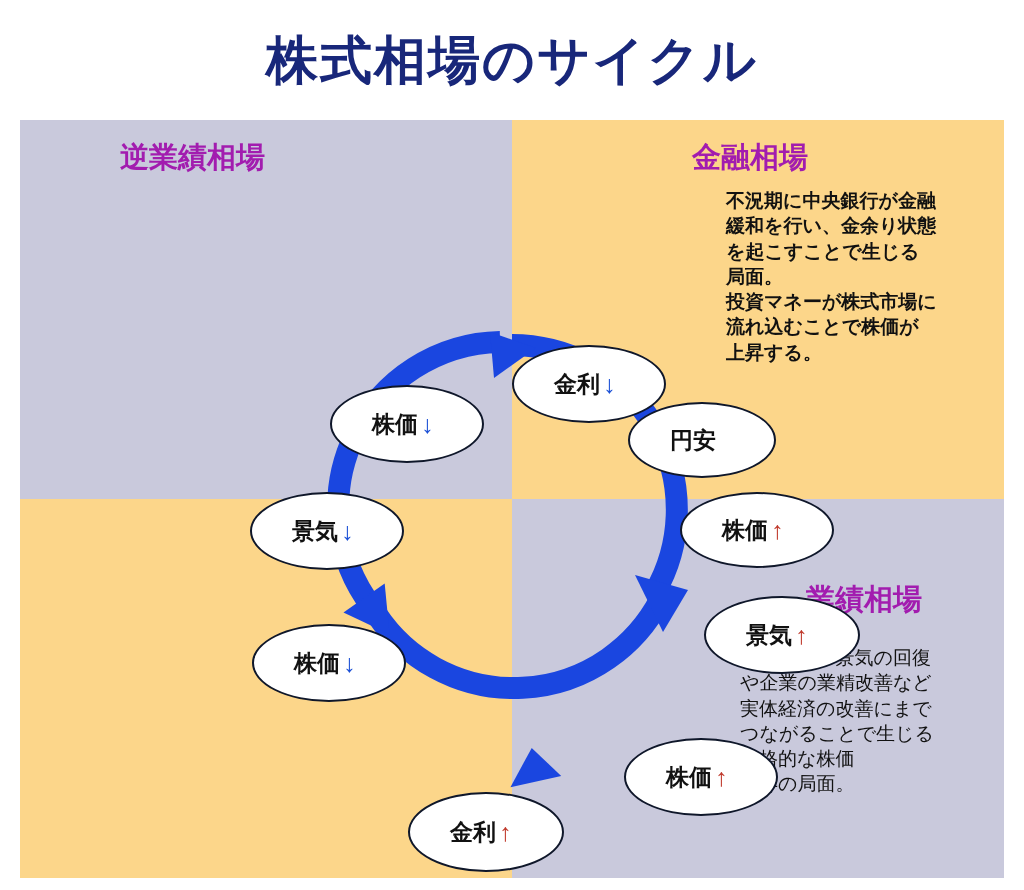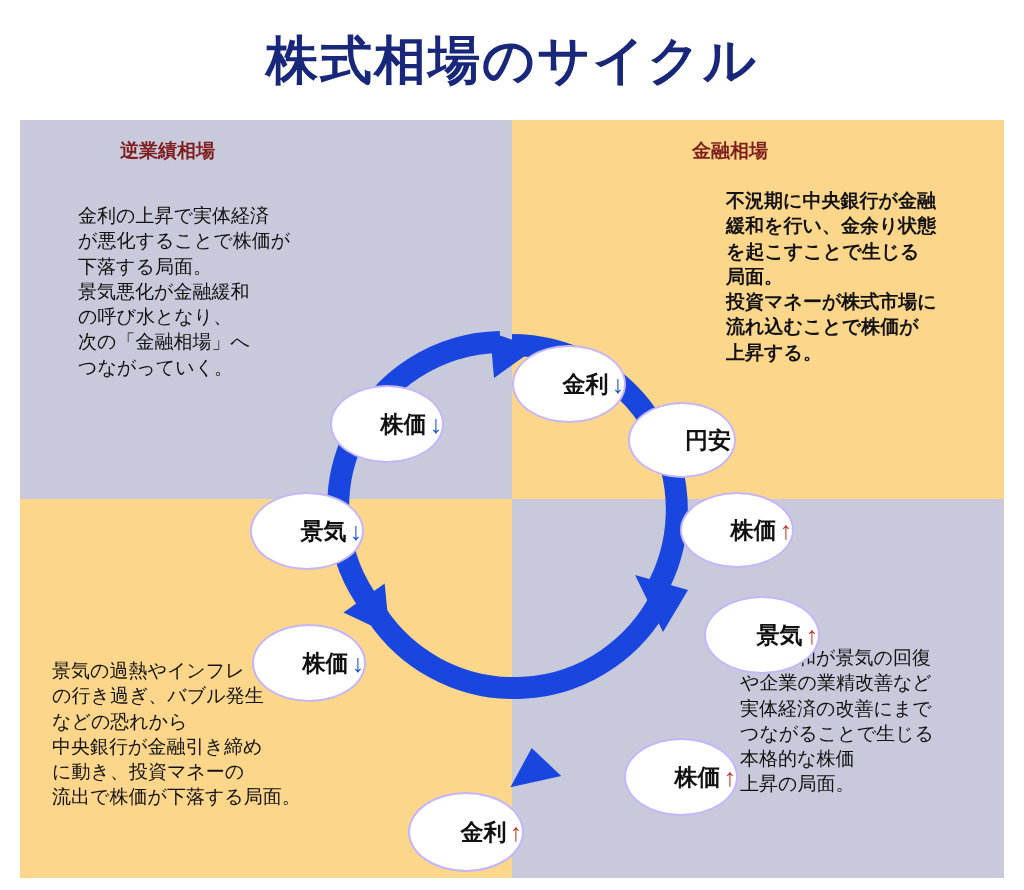--- a/index.html
+++ b/index.html
@@ -39,23 +39,23 @@
     height: 379px;
     box-sizing: border-box;
   }
   .q-tl { left: 0;   top: 0;   background: #c9c9dc; }
   .q-tr { left: 492px; top: 0; background: #fcd68a; }
   .q-bl { left: 0;   top: 379px; background: #fcd68a; }
   .q-br { left: 492px; top: 379px; background: #c9c9dc; }
 
   .q-title {
     position: absolute;
-    font-size: 19px;
-    font-weight: bold;
-    color: #7f1d1d;
+    font-size: 29px;
+    font-weight: bold;
+    color: #a21caf;
     white-space: nowrap;
   }
   .q-body {
     position: absolute;
     font-size: 19px;
     line-height: 1.33;
     color: #111111;
     white-space: pre-line;
   }
 
@@ -76,30 +76,31 @@
     top: 0;
     width: 984px;
     height: 758px;
     pointer-events: none;
   }
 
   
   .bubble {
     position: absolute;
     background: #ffffff;
-    border: 2px solid #c4b5fd;
+    border: 2px solid #0f172a;
     border-radius: 50%;
     display: flex;
     align-items: center;
-    justify-content: flex-end;
+    justify-content: flex-start;
     font-size: 23px;
     font-weight: bold;
     color: #111111;
     white-space: nowrap;
     z-index: 5;
+    padding-left: 40px;
   }
   .bubble .lbl { display: inline-block; }
   .bubble .arw {
     display: inline-block;
     margin-left: 3px;
     font-size: 25px;
     font-weight: bold;
   }
   .arw.up { color: #c0392b; }
   .arw.down { color: #1a4fd6; }
@@ -122,44 +123,32 @@
 <div id="page-title">株式相場のサイクル</div>
 
 <div id="board">
 
   <div class="quad q-tl"></div>
   <div class="quad q-tr"></div>
   <div class="quad q-bl"></div>
   <div class="quad q-br"></div>
 
   <div class="q-title tl-title">逆業績相場</div>
-  <div class="q-body tl-body">金利の上昇で実体経済
-が悪化することで株価が
-下落する局面。
-景気悪化が金融緩和
-の呼び水となり、
-次の「金融相場」へ
-つながっていく。</div>
 
   <div class="q-title tr-title">金融相場</div>
   <div class="q-body tr-body">不況期に中央銀行が金融
 緩和を行い、金余り状態
 を起こすことで生じる
 局面。
 投資マネーが株式市場に
 流れ込むことで株価が
 上昇する。</div>
 
-  <div class="q-body bl-body">景気の過熱やインフレ
-の行き過ぎ、バブル発生
-などの恐れから
-中央銀行が金融引き締め
-に動き、投資マネーの
-流出で株価が下落する局面。</div>
-
+
+  <div class="q-title br-title">業績相場</div>
   <div class="q-body br-body">金融緩和が景気の回復
 や企業の業精改善など
 実体経済の改善にまで
 つながることで生じる
 本格的な株価
 上昇の局面。</div>
 
   <svg id="cycle" viewBox="0 0 984 758">
 
     <g fill="none" stroke="#1a46e0" stroke-width="22" stroke-linecap="butt">

